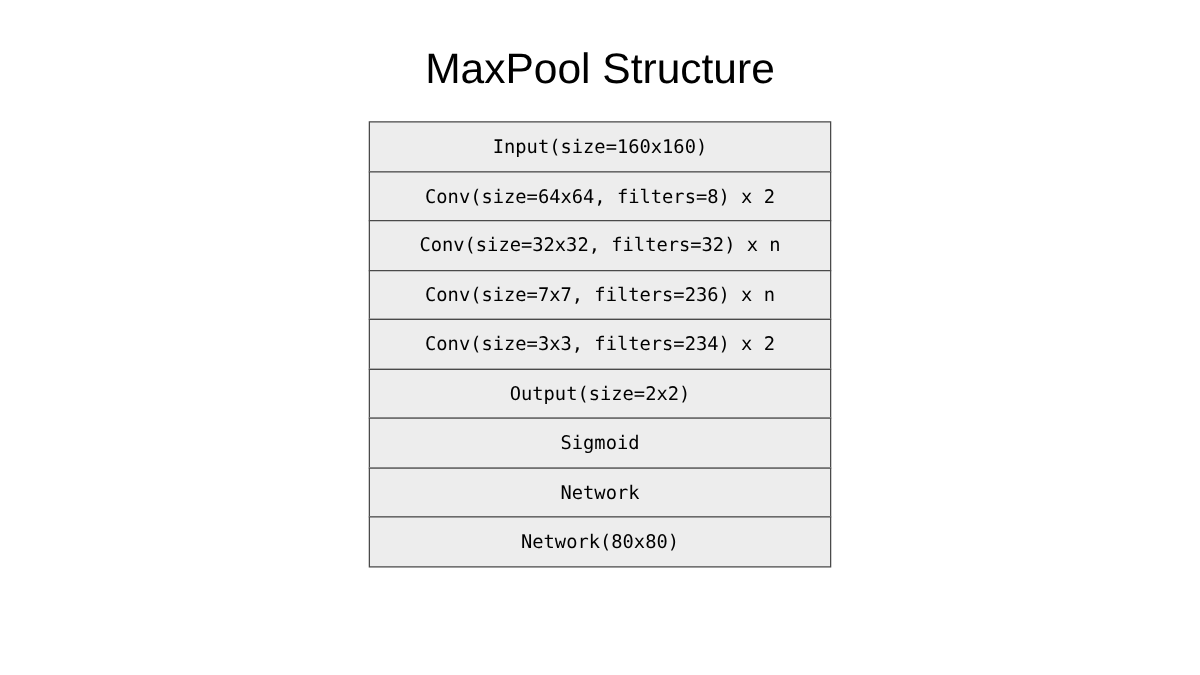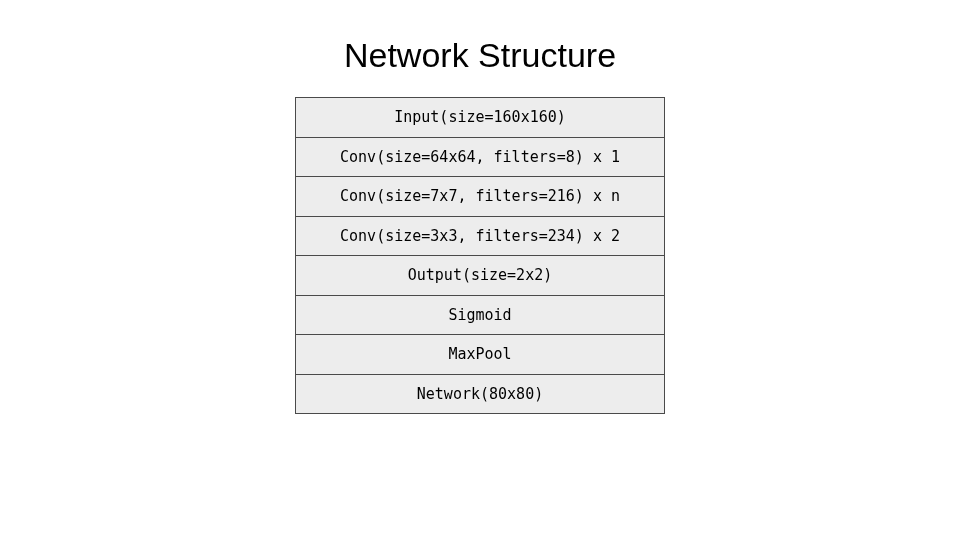--- a/index.html
+++ b/index.html
@@ -49,24 +49,25 @@
     white-space: pre;
   }
   .layer-box:first-child {
     margin-top: 0;
   }
 </style>
 </head>
 <body>
 
 <div id="canvas" style="--bg: #ffffff; --fill: #ededed; --border: #4a4a4a; --text: #000000;">
-  <div class="slide-title">Network Structure</div>
+  <div class="slide-title">MaxPool Structure</div>
   <div class="layer-stack">
       <div class="layer-box">Input(size=160x160)</div>
-      <div class="layer-box">Conv(size=64x64, filters=8) x 1</div>
-      <div class="layer-box">Conv(size=7x7, filters=216) x n</div>
+      <div class="layer-box">Conv(size=64x64, filters=8) x 2</div>
+      <div class="layer-box">Conv(size=32x32, filters=32) x n</div>
+      <div class="layer-box">Conv(size=7x7, filters=236) x n</div>
       <div class="layer-box">Conv(size=3x3, filters=234) x 2</div>
       <div class="layer-box">Output(size=2x2)</div>
       <div class="layer-box">Sigmoid</div>
-      <div class="layer-box">MaxPool</div>
+      <div class="layer-box">Network</div>
       <div class="layer-box">Network(80x80)</div>
     </div>
 </div>
 
 </body></html>

